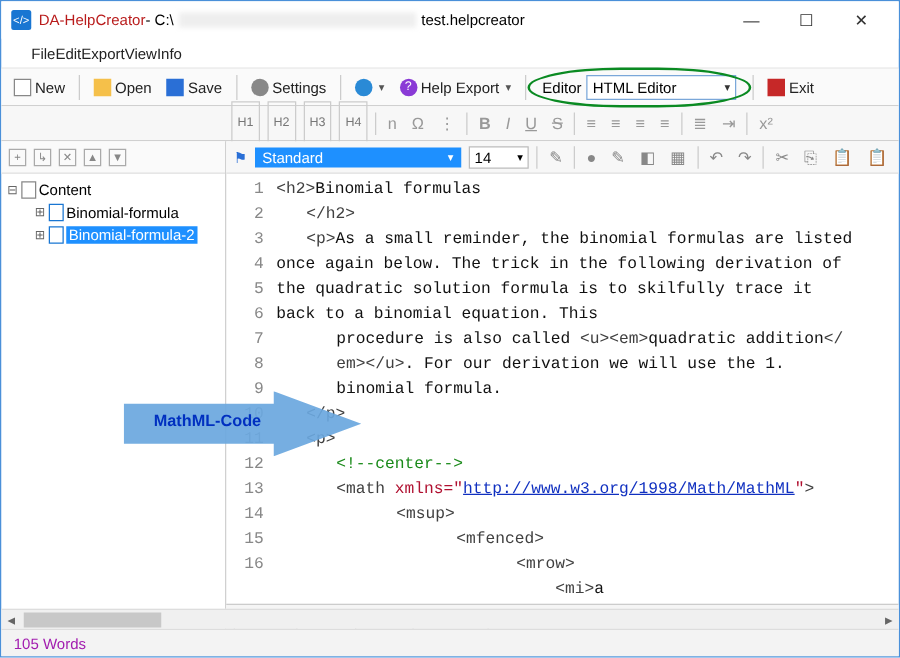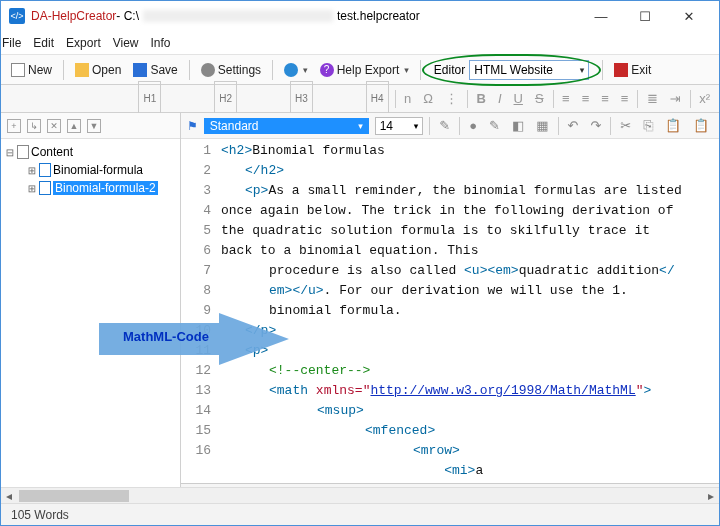--- a/index.html
+++ b/index.html
@@ -4,33 +4,33 @@
 <style>
   * { box-sizing: border-box; margin: 0; padding: 0; }
   body { font-family: "Segoe UI", Tahoma, sans-serif; font-size: 12px; background: #fff; width: 720px; height: 526px; overflow: hidden; border: 1px solid #4a90d9; position: relative; }
   .titlebar { height: 30px; background: #fff; display: flex; align-items: center; padding: 0 8px; }
   .titlebar .appicon { width: 16px; height: 16px; background: #1976d2; border-radius: 2px; color:#fff; font-size:9px; display:flex;align-items:center;justify-content:center; margin-right:6px;}
   .titlebar .title { flex: 0 0 auto; color: #b91c1c; }
   .titlebar .titleblur { width: 190px; height: 12px; background: #eee; filter: blur(2px); margin-left:4px;}
   .titlebar .titletail { color:#000; margin-left:4px;}
   .titlebar .spacer { flex: 1; }
   .titlebar .winbtn { width: 44px; height: 28px; display:flex; align-items:center; justify-content:center; color:#333; font-size:13px;}
-  .menubar { height: 24px; display:flex; align-items:center; padding: 0 1px; gap:12px; border-bottom:1px solid #e3e3e3;}
+  .menubar { height: 24px; display:flex; align-items:center; padding: 0 24px; gap:0; border-bottom:1px solid #e3e3e3;}
   .menubar span { color:#222; }
   .toolbar { height: 30px; display:flex; align-items:center; padding:0 6px; gap:4px; border-bottom:1px solid #d0d0d0; background:#fafafa; font-size:12px;}
   .toolbar .sep { width:1px; height:20px; background:#ccc; margin:0 3px;}
   .toolbar .btn { display:flex; align-items:center; gap:3px; padding:2px 4px; color:#222;}
   .toolbar .btn .ico { width:14px; height:14px; display:inline-block;}
   .toolbar .dd { font-size:9px; color:#555; margin-left:2px;}
   .editor-oval { position:relative; display:flex; align-items:center; gap:4px; padding:2px 6px;}
   .editor-oval .ring { position:absolute; left:-6px; right:-6px; top:-4px; bottom:-4px; border:2px solid #0a8a22; border-radius:50%/60%; pointer-events:none;}
   .editor-select { border:1px solid #7aa7d9; background:#fff; height:20px; width:120px; display:flex; align-items:center; padding:0 4px; justify-content:space-between;}
   .editor-select .arr { font-size:9px; color:#333;}
   .formatbar { height: 28px; display:flex; align-items:center; padding:0 6px; gap:6px; border-bottom:1px solid #d0d0d0; background:#f7f7f7; color:#888;}
-  .formatbar .hbtn { border:1px solid #ccc; padding:11px 4px; font-size:10px; color:#777;margin-left:47px;}
+  .formatbar .hbtn { border:1px solid #ccc; padding:11px 4px; font-size:10px; color:#777;}
   .formatbar .fmt { font-size:13px; color:#999; padding:0 3px;}
   .body { display:flex; height: calc(526px - 30px - 24px - 30px - 28px - 22px); }
   .sidebar { width: 180px; border-right:1px solid #d0d0d0; display:flex; flex-direction:column;}
   .side-tools { height:26px; background:#fafafa; border-bottom:1px solid #e0e0e0; display:flex; align-items:center; gap:6px; padding:0 6px;}
   .side-tools .ico { width:14px; height:14px; border:1px solid #aaa; font-size:9px; display:flex;align-items:center;justify-content:center;color:#888;}
   .tree { flex:1; padding:4px 4px; font-size:12px; overflow:hidden;}
   .tree-row { display:flex; align-items:center; gap:2px; height:18px;}
   .tree-row .tw { width:10px; text-align:center; color:#666; font-size:10px;}
   .tree-row .pg { width:12px; height:14px; border:1px solid #888; background:#fff; display:inline-block; position:relative;}
   .tree-row .pg.hl { border-color:#1976d2;}
@@ -38,34 +38,34 @@
   .tree-row.child { padding-left:22px;}
   .main { flex:1; display:flex; flex-direction:column; min-width:0;}
   .stylebar { height:26px; background:#f7f7f7; border-bottom:1px solid #e0e0e0; display:flex; align-items:center; padding:0 6px; gap:6px;}
   .stylebar .stylebox { background:#1e90ff; color:#fff; padding:1px 6px; font-size:12px; width:170px; display:flex; justify-content:space-between; align-items:center;}
   .stylebar .sizebox { width:50px; border:1px solid #bbb; height:18px; display:flex; align-items:center; justify-content:space-between; padding:0 4px; background:#fff;}
   .stylebar .tico { font-size:13px; color:#888; padding:0 3px;}
   .stylebar .vs { width:1px; height:18px; background:#ccc;}
   .code { flex:1; overflow:hidden; font-family: Consolas, "Courier New", monospace; font-size:13px; line-height:20px; display:flex;}
   .gutter { width:36px; text-align:right; color:#888; padding:2px 6px 2px 2px;}
   .src { flex:1; padding:2px 0 2px 4px; white-space:pre; color:#222; position:relative;}
-  .tag { color:#0369a1;}
+  .tag { color:#404040;}
   .txt { color:#111;}
   .lit { color:#b01030;}
   .url { color:#1030c0; text-decoration:underline;}
   .cmt { color:#1a8a1a;}
   .ind1 { padding-left:24px; display:inline-block;}
   .ind2 { padding-left:48px; display:inline-block;}
   .ind3 { padding-left:96px; display:inline-block;}
   .ind4 { padding-left:144px; display:inline-block;}
   .ind5 { padding-left:192px; display:inline-block;}
   .bottom-tabs { height:22px; border-top:1px solid #ccc; display:flex; align-items:flex-end; padding:0 6px; gap:0; background:#f5f5f5;}
   .bottom-tabs .tab { padding:2px 10px; border:1px solid #bbb; border-bottom:none; background:#f0f0f0; font-size:11px; margin-right:-1px;}
   .bottom-tabs .tab.active { background:#fff;}
-  .statusbar { position:absolute; bottom:0; left:0; right:0; height:22px; background:#f3f3f3; border-top:1px solid #ddd; display:flex; align-items:center; padding:0 10px; font-size:12px; color:#404040;}
+  .statusbar { position:absolute; bottom:0; left:0; right:0; height:22px; background:#f3f3f3; border-top:1px solid #ddd; display:flex; align-items:center; padding:0 10px; font-size:12px; color:#a21caf;}
   .scrollrow { position:absolute; left:0; right:0; bottom:22px; height:16px; background:#f0f0f0; border-top:1px solid #ddd; display:flex; align-items:center;}
   .scrollrow .thumb { width:110px; height:12px; background:#c8c8c8; margin-left:2px;}
   .scrollrow .arr { width:16px; text-align:center; color:#666;}
   .arrow-anno { position:absolute; left:98px; top:312px; width:190px; height:52px; pointer-events:none;}
   .arrow-anno svg { width:100%; height:100%;}
   .arrow-label { position:absolute; left:122px; top:328px; color:#0030c0; font-weight:bold; font-size:13px; pointer-events:none;}
   .clip { overflow:hidden; text-overflow:clip;}
   .yellow { color:#c9a400;}
   .orange { color:#e07b00;}
   .blue { color:#2a6fd6;}
@@ -120,21 +120,21 @@
   <div class="btn">
       <span class="ico" style="background:#8a3ad6;border-radius:50%;color:#fff;font-size:10px;display:flex;align-items:center;justify-content:center">?</span>
       <span>Help Export</span>
       <span class="dd">▾</span>
     </div>
   <div class="sep"></div>
   <div class="editor-oval">
     <div class="ring"></div>
     <span>Editor</span>
     <div class="editor-select">
-      <span>HTML Website</span>
+      <span>HTML Editor</span>
       <span class="arr">▾</span>
     </div>
   </div>
   <div class="sep"></div>
   <div class="btn">
       <span class="ico" style="background:#c62828"></span>
       <span>Exit</span>
     </div>
 </div>
 

